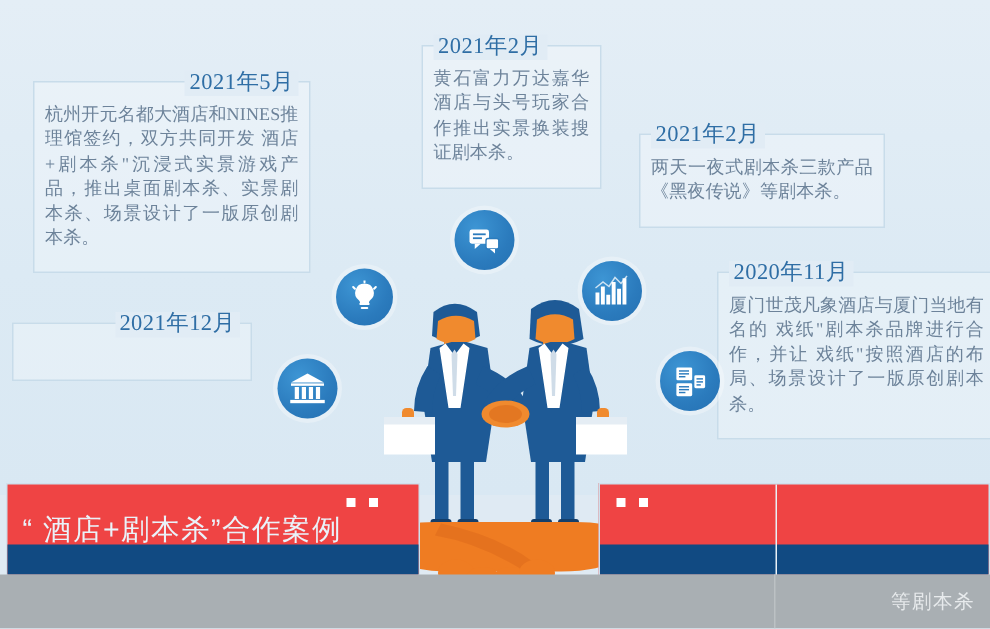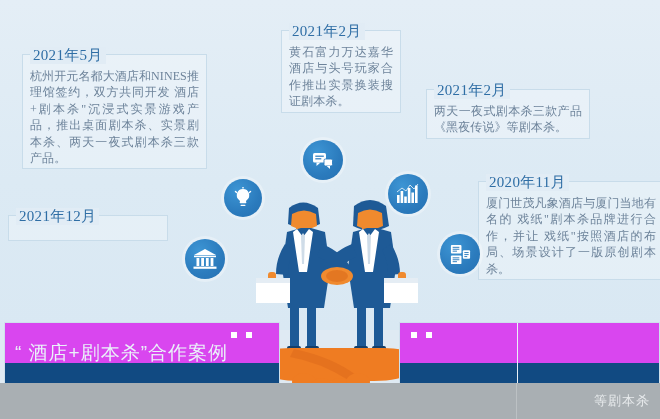--- a/index.html
+++ b/index.html
@@ -13,53 +13,53 @@
   #stage{position:absolute;left:0;top:0;width:660px;height:419px;overflow:hidden;background:#dfeaf3;}
 
   
   .bg-wash{position:absolute;left:0;top:0;width:660px;height:330px;
            background:linear-gradient(180deg,#e4eef6 0%,#dceaf4 55%,#d9e8f3 100%);}
 
   
   .card{position:absolute;box-sizing:border-box;
         border:1px solid #c8dcea;
         background:rgba(255,255,255,0.28);
-        padding:4px 7px 2px 7px;}
+        padding:4px 7px 15px 7px;}
   .card .date{
     color:#2f6ea5;
     font-size:15px;
     line-height:17px;
     letter-spacing:.3px;
     white-space:nowrap;
     position:relative;
     top:-13px;
     background:#e1ecf5;
     display:inline-block;
     padding:0 3px;
   }
   .card .body{
     color:#6d839a;
     font-size:12px;
     line-height:16.4px;
     letter-spacing:.1px;
     margin-top:-9px;
     text-align:justify;
   }
-  .date-right{text-align:left;}
+  .date-right{text-align:right;}
   .date-left{text-align:left;}
 
   
   .circ{position:absolute;border-radius:50%;
         background:radial-gradient(circle at 35% 30%,#3d95d4 0%,#2b7bbd 60%,#2470b2 100%);
         box-shadow:0 0 0 3px rgba(255,255,255,0.30);
         display:flex;align-items:center;justify-content:center;}
   .circ svg{display:block;}
 
   
-  .panel{position:absolute;background:#d946ef;border:1px solid #cfe0ec;box-sizing:border-box;}
+  .panel{position:absolute;background:#ef4444;border:1px solid #cfe0ec;box-sizing:border-box;}
   .panel .lower{position:absolute;left:0;bottom:0;width:100%;height:34%;background:#114a82;}
   .dot{position:absolute;width:6px;height:6px;background:#fff;}
   .panel-title{
     position:absolute;left:10px;top:50%;transform:translateY(-50%);
     color:#eaf2f9;font-size:19px;letter-spacing:1px;white-space:nowrap;
     font-family:"Liberation Sans","DejaVu Sans",sans-serif;
     z-index:3;
   }
   .vdiv{position:absolute;background:#e9f1f7;width:1px;}
 
@@ -137,21 +137,21 @@
     <g fill="#c4581a">
       <ellipse cx="82" cy="207" rx="11" ry="8"></ellipse>
       <ellipse cx="99" cy="211" rx="11" ry="8"></ellipse>
       <ellipse cx="116" cy="207" rx="11" ry="8"></ellipse>
     </g>
     <ellipse cx="99" cy="214" rx="20" ry="8" fill="#a8481a"></ellipse>
   </svg>
 
   <div class="card" style="left:22px;top:54px;width:185px;">
     <div class="date-right"><span class="date">2021年5月</span></div>
-    <div class="body">杭州开元名都大酒店和NINES推理馆签约，双方共同开发 酒店+剧本杀"沉浸式实景游戏产品，推出桌面剧本杀、实景剧本杀、两天一夜式剧本杀三款产品。</div>
+    <div class="body">杭州开元名都大酒店和NINES推理馆签约，双方共同开发 酒店+剧本杀"沉浸式实景游戏产品，推出桌面剧本杀、实景剧本杀、场景设计了一版原创剧本杀。</div>
   </div>
 
   <div class="card" style="left:281px;top:30px;width:120px;">
     <div class="date-left"><span class="date">2021年2月</span></div>
     <div class="body">黄石富力万达嘉华酒店与头号玩家合作推出实景换装搜证剧本杀。</div>
   </div>
 
   <div class="card" style="left:426px;top:89px;width:164px;">
     <div class="date-left"><span class="date">2021年2月</span></div>
     <div class="body">两天一夜式剧本杀三款产品《黑夜传说》等剧本杀。</div>

